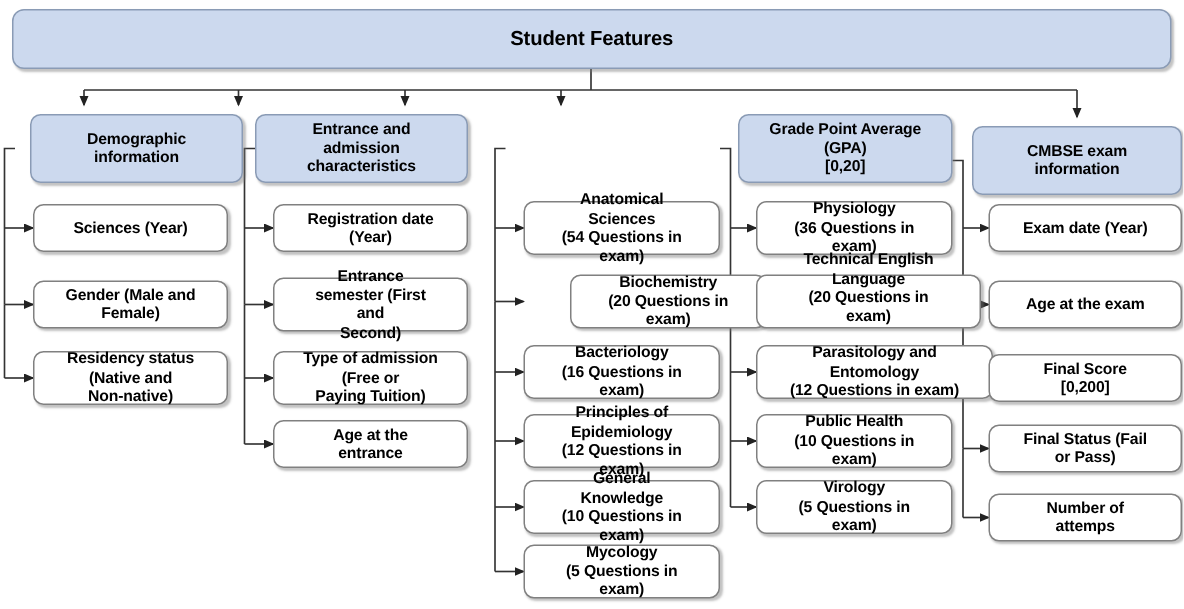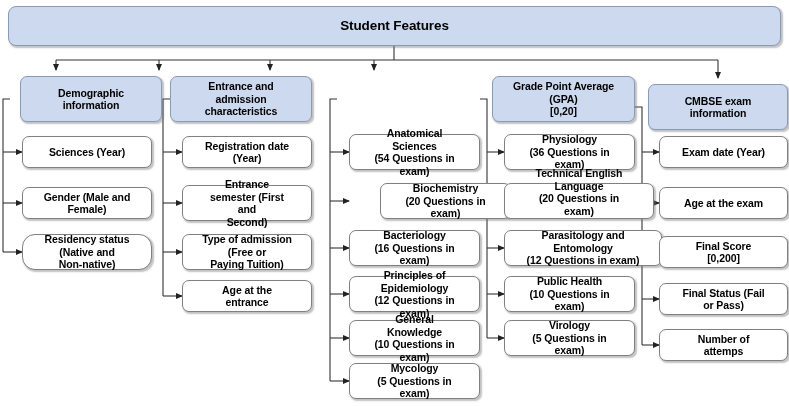--- a/index.html
+++ b/index.html
@@ -137,21 +137,21 @@
 
   <div class="node filled" style="left:20px; top:76px; width:142px; height:46px;">
     <span class="txt">Demographic information</span>
   </div>
   <div class="node" style="left:22px; top:136px; width:130px; height:32px;">
     <span class="txt">Sciences (Year)</span>
   </div>
   <div class="node" style="left:22px; top:187px; width:130px; height:32px;">
     <span class="txt">Gender (Male and Female)</span>
   </div>
-  <div class="node" style="left:22px; top:234px; width:130px; height:36px;border-radius:13px;">
+  <div class="node" style="left:22px; top:234px; width:130px; height:36px;">
     <span class="txt">Residency status (Native and
 Non-native)</span>
   </div>
 
   <div class="node filled" style="left:170px; top:76px; width:142px; height:46px;">
     <span class="txt">Entrance and admission
 characteristics</span>
   </div>
   <div class="node" style="left:182px; top:136px; width:130px; height:32px;">
     <span class="txt">Registration date (Year)</span>

